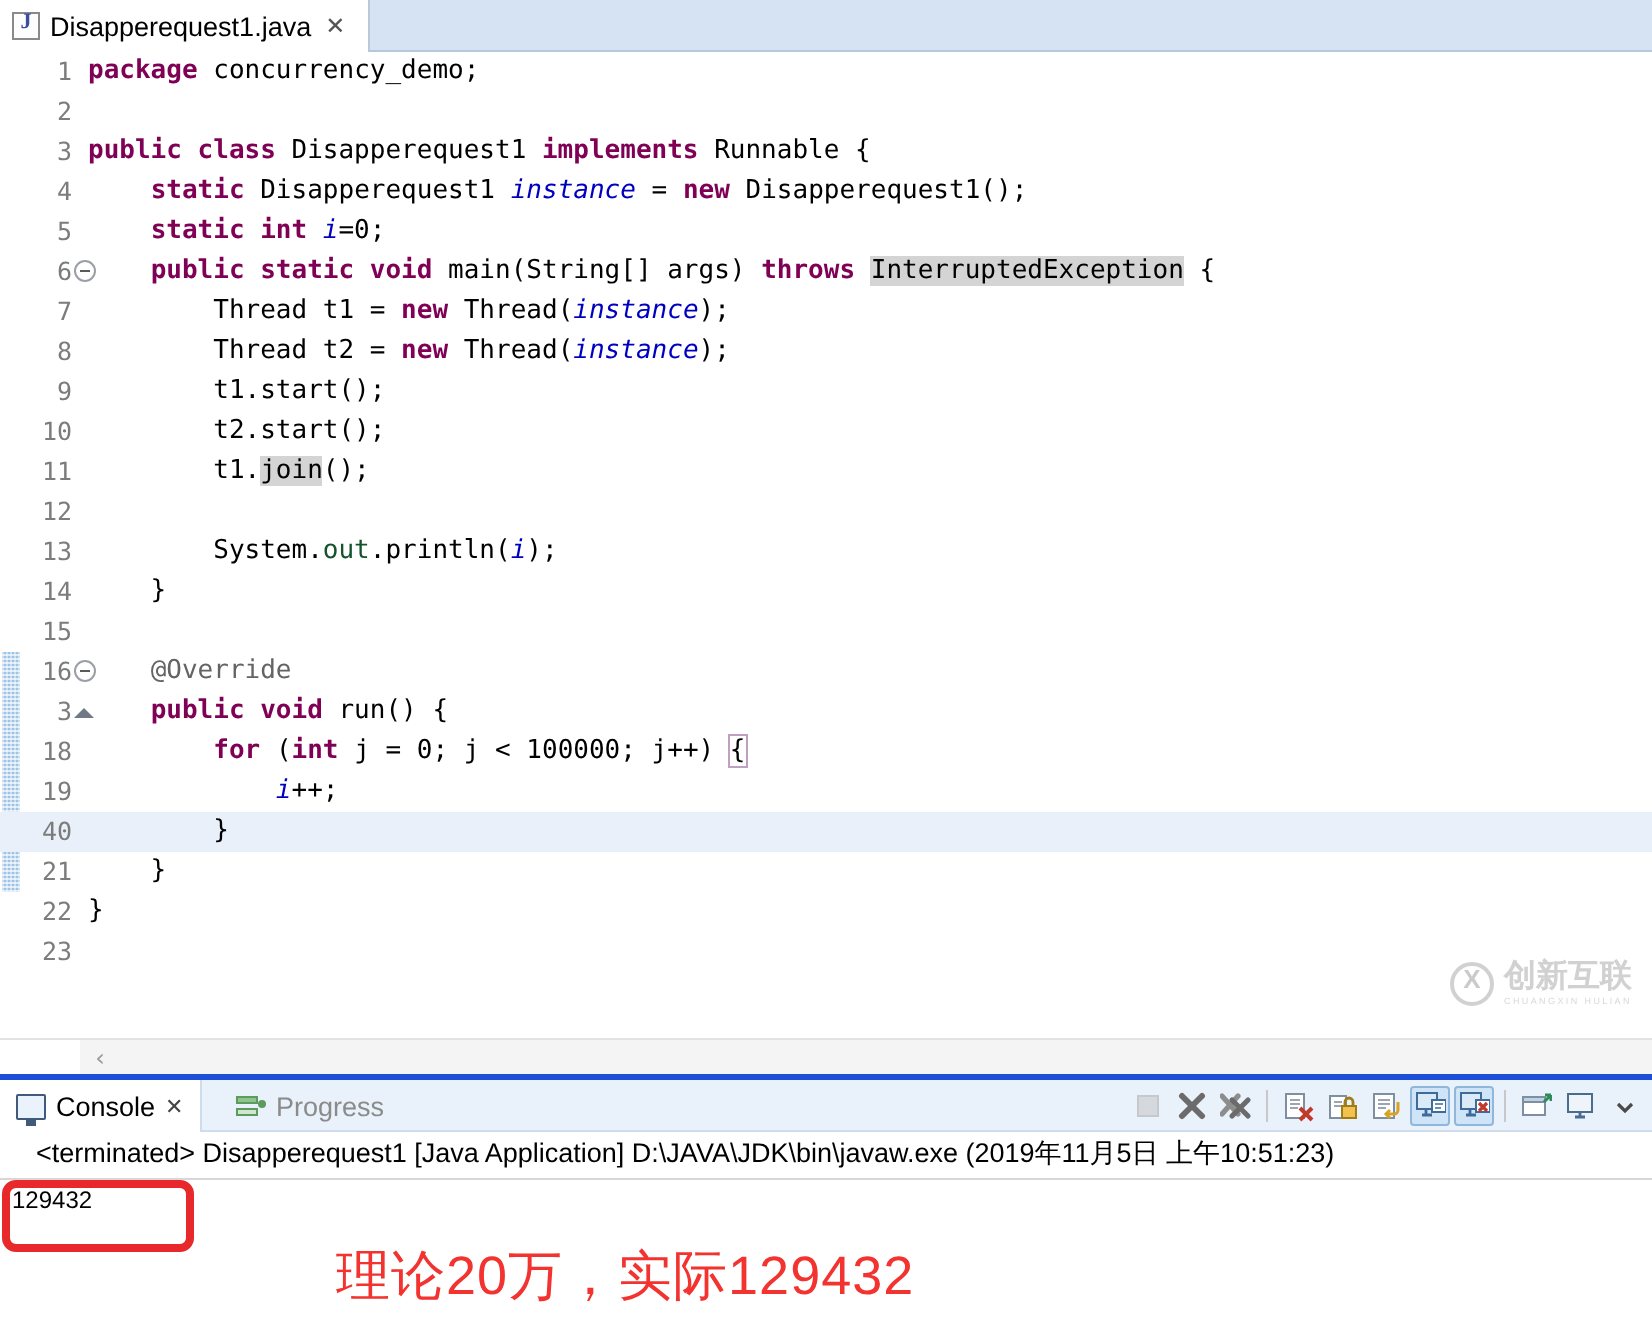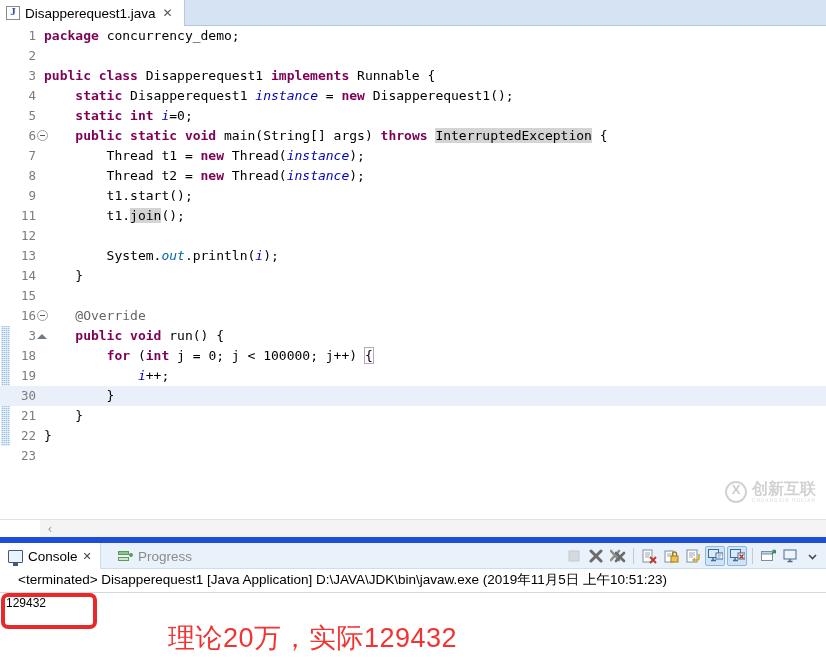--- a/index.html
+++ b/index.html
@@ -147,21 +147,21 @@
   .codetext {
     position: absolute;
     left: 44px; top: 0;
     line-height: 20px;
     color: #000000;
   }
 
   
   .kw   { color: #7f0055; font-weight: bold; }
   .fld  { color: #0000c0; font-style: italic; }
-  .sfld { color: #0369a1; font-style: italic; }
+  .sfld { color: #14532d; }
   .ann  { color: #646464; }
   .plain{ color: #000000; }
   .hl   { background: #d4d4d4; }
   .brk  { outline: 1px solid #c0a0c0; }
 
   
   .hscroll {
     position: absolute;
     left: 0; top: 519px;
     width: 826px; height: 18px;
@@ -184,21 +184,21 @@
     width: 40px; height: 18px;
     background: #ffffff;
   }
 
   
   .panel {
     position: absolute;
     left: 0; top: 537px;
     width: 826px; height: 127px;
     background: #ffffff;
-    border-top: 6px solid #1d4ed8;
+    border-top: 3px solid #1d4ed8;
   }
   .panel-tabbar {
     position: absolute;
     left: 0; top: 0;
     width: 826px; height: 26px;
     background: #e9f1fa;
     border-bottom: 1px solid #cfdceb;
   }
   .ptab {
     position: absolute;
@@ -380,30 +380,31 @@
     <div class="code-area" id="code-area">
         <div class="row"><span class="gutter">1</span><span class="codetext"><span class="kw">package </span><span class="plain">concurrency_demo;</span></span></div>
         <div class="row"><span class="gutter">2</span><span class="codetext"></span></div>
         <div class="row"><span class="gutter">3</span><span class="codetext"><span class="kw">public class </span><span class="plain">Disapperequest1 </span><span class="kw">implements </span><span class="plain">Runnable {</span></span></div>
         <div class="row"><span class="gutter">4</span><span class="codetext"><span class="plain">    </span><span class="kw">static </span><span class="plain">Disapperequest1 </span><span class="fld">instance</span><span class="plain"> = </span><span class="kw">new </span><span class="plain">Disapperequest1();</span></span></div>
         <div class="row"><span class="gutter">5</span><span class="codetext"><span class="plain">    </span><span class="kw">static int </span><span class="fld">i</span><span class="plain">=0;</span></span></div>
         <div class="row"><span class="gutter">6</span><span class="fold"></span><span class="codetext"><span class="plain">    </span><span class="kw">public static void </span><span class="plain">main(String[] args) </span><span class="kw">throws </span><span class="hl">InterruptedException</span><span class="plain"> {</span></span></div>
         <div class="row"><span class="gutter">7</span><span class="codetext"><span class="plain">        Thread t1 = </span><span class="kw">new </span><span class="plain">Thread(</span><span class="fld">instance</span><span class="plain">);</span></span></div>
         <div class="row"><span class="gutter">8</span><span class="codetext"><span class="plain">        Thread t2 = </span><span class="kw">new </span><span class="plain">Thread(</span><span class="fld">instance</span><span class="plain">);</span></span></div>
         <div class="row"><span class="gutter">9</span><span class="codetext"><span class="plain">        t1.start();</span></span></div>
+        <div class="row"><span class="gutter">10</span><span class="codetext"><span class="plain">        t2.start();</span></span></div>
         <div class="row"><span class="gutter">11</span><span class="codetext"><span class="plain">        t1.</span><span class="hl">join</span><span class="plain">();</span></span></div>
         <div class="row"><span class="gutter">12</span></div>
         <div class="row"><span class="gutter">13</span><span class="codetext"><span class="plain">        System.</span><span class="sfld">out</span><span class="plain">.println(</span><span class="fld">i</span><span class="plain">);</span></span></div>
         <div class="row"><span class="gutter">14</span><span class="codetext"><span class="plain">    }</span></span></div>
         <div class="row"><span class="gutter">15</span><span class="codetext"></span></div>
         <div class="row"><span class="gutter">16</span><span class="fold"></span><span class="codetext"><span class="plain">    </span><span class="ann">@Override</span></span></div>
         <div class="row"><span class="gutter">3</span><span class="fold arrow"></span><span class="codetext"><span class="plain">    </span><span class="kw">public void </span><span class="plain">run() {</span></span></div>
         <div class="row"><span class="gutter">18</span><span class="codetext"><span class="plain">        </span><span class="kw">for </span><span class="plain">(</span><span class="kw">int </span><span class="plain">j = 0; j &lt; 100000; j++) </span><span class="brk">{</span></span></div>
         <div class="row"><span class="gutter">19</span><span class="codetext"><span class="plain">            </span><span class="fld">i</span><span class="plain">++;</span></span></div>
-        <div class="row current"><span class="gutter">30</span><span class="codetext"><span class="plain">        }</span></span></div>
+        <div class="row current"><span class="gutter">40</span><span class="codetext"><span class="plain">        }</span></span></div>
         <div class="row"><span class="gutter">21</span><span class="codetext"><span class="plain">    }</span></span></div>
         <div class="row"><span class="gutter">22</span><span class="codetext"><span class="plain">}</span></span></div>
         <div class="row"><span class="gutter">23</span><span class="codetext"></span></div>
       </div>
   </div>
 
   <div class="hscroll">
     <div class="hscroll-track"></div>
     <div class="hscroll-left-arrow">‹</div>
   </div>

